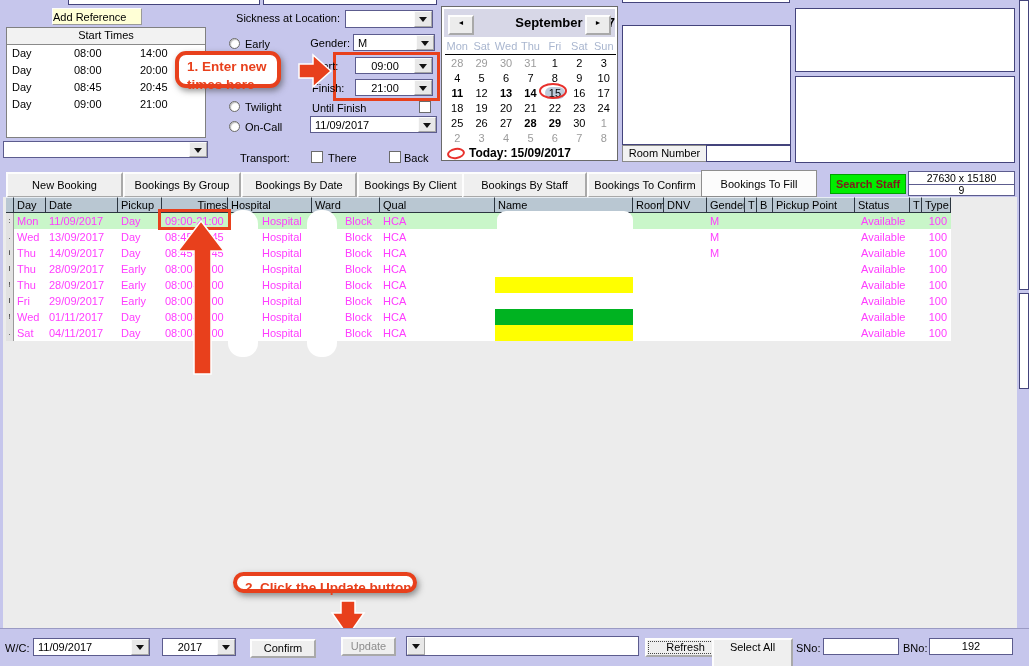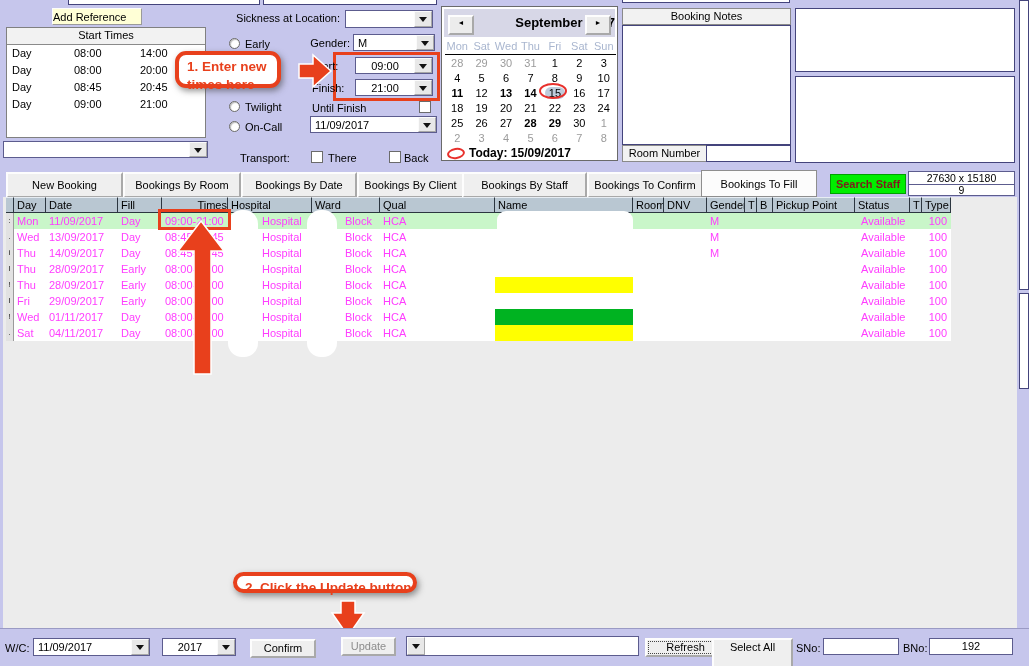--- a/index.html
+++ b/index.html
@@ -203,55 +203,54 @@
           <span class="cal-day m">7</span>
           <span class="cal-day m">8</span>
         </div>
       </div>
     <div class="abs" style="left:5px;top:141px;width:18px;height:11px;border:2px solid #e8302c;border-radius:50%;transform:rotate(-9deg);"></div>
     <div class="abs" style="left:27px;top:139px;font-weight:bold;font-size:12px;white-space:nowrap;">Today: 15/09/2017</div>
   </div>
 
   <div class="abs" style="left:539px;top:83px;width:28px;height:16px;border:2px solid #e8302c;border-radius:50%;"></div>
 
-  <div class="abs hdrbox" style="left:622px;top:8px;width:169px;height:17px;">Booking Notes</div>
   <div class="abs whitebox" style="left:622px;top:25px;width:169px;height:120px;"></div>
   <div class="abs hdrbox" style="left:622px;top:145px;width:85px;height:17px;">Room Number</div>
   <div class="abs whitebox" style="left:706px;top:145px;width:85px;height:17px;"></div>
 
   <div class="abs whitebox" style="left:795px;top:8px;width:220px;height:64px;"></div>
   <div class="abs whitebox" style="left:795px;top:76px;width:220px;height:87px;"></div>
 
   <div class="abs whitebox" style="left:1019px;top:0px;width:10px;height:290px;"></div>
   <div class="abs whitebox" style="left:1019px;top:293px;width:10px;height:96px;"></div>
   <div class="abs whitebox" style="left:1019px;top:631px;width:10px;height:30px;"></div>
 
   <div id="tabbar">
       <div class="tab" style="left: 6px; width: 113px;">New Booking</div>
-      <div class="tab" style="left: 123px; width: 114px;">Bookings By Room</div>
+      <div class="tab" style="left: 123px; width: 114px;">Bookings By Group</div>
       <div class="tab" style="left: 241px; width: 112px;">Bookings By Date</div>
       <div class="tab" style="left: 357px; width: 103px;">Bookings By Client</div>
       <div class="tab" style="left: 462px; width: 121px;">Bookings By Staff</div>
       <div class="tab" style="left: 587px; width: 112px;">Bookings To Confirm</div>
       <div class="tab active" style="left: 701px; width: 114px;">Bookings To Fill</div>
     </div>
   <div class="abs" style="left:830px;top:174px;width:76px;height:20px;background:#00ee00;border:1px solid #00a000;color:#7c1d1d;font-weight:bold;text-align:center;line-height:18px;">Search Staff</div>
   <div class="abs" style="left:908px;top:171px;width:107px;height:25px;background:#fff;border:1px solid #5c5c8e;">
     <div style="height:12px;border-bottom:1px solid #5c5c8e;text-align:center;font-size:10.5px;line-height:12px;">27630 x 15180</div>
     <div style="height:11px;text-align:center;font-size:10.5px;line-height:11px;">9</div>
   </div>
 
   <div class="abs" style="left:3px;top:197px;width:1014px;height:431px;background:#ececec;"></div>
 
   <div class="abs" style="left:6px;top:197px;width:945px;">
     <div id="tbl-head" style="display:flex;height:16px;">
         <div class="th" style="width: 8px;"></div>
         <div class="th" style="width: 32px;">Day</div>
         <div class="th" style="width: 72px;">Date</div>
-        <div class="th" style="width: 44px;">Fill</div>
+        <div class="th" style="width: 44px;">Pickup</div>
         <div class="th" style="width: 66px; text-align: right;">Times</div>
         <div class="th" style="width: 84px;">Hospital</div>
         <div class="th" style="width: 68px;">Ward</div>
         <div class="th" style="width: 115px;">Qual</div>
         <div class="th" style="width: 138px;">Name</div>
         <div class="th" style="width: 31px;">Room</div>
         <div class="th" style="width: 43px;">DNV</div>
         <div class="th" style="width: 38px;">Gender</div>
         <div class="th" style="width: 12px;">T</div>
         <div class="th" style="width: 16px;">B</div>

